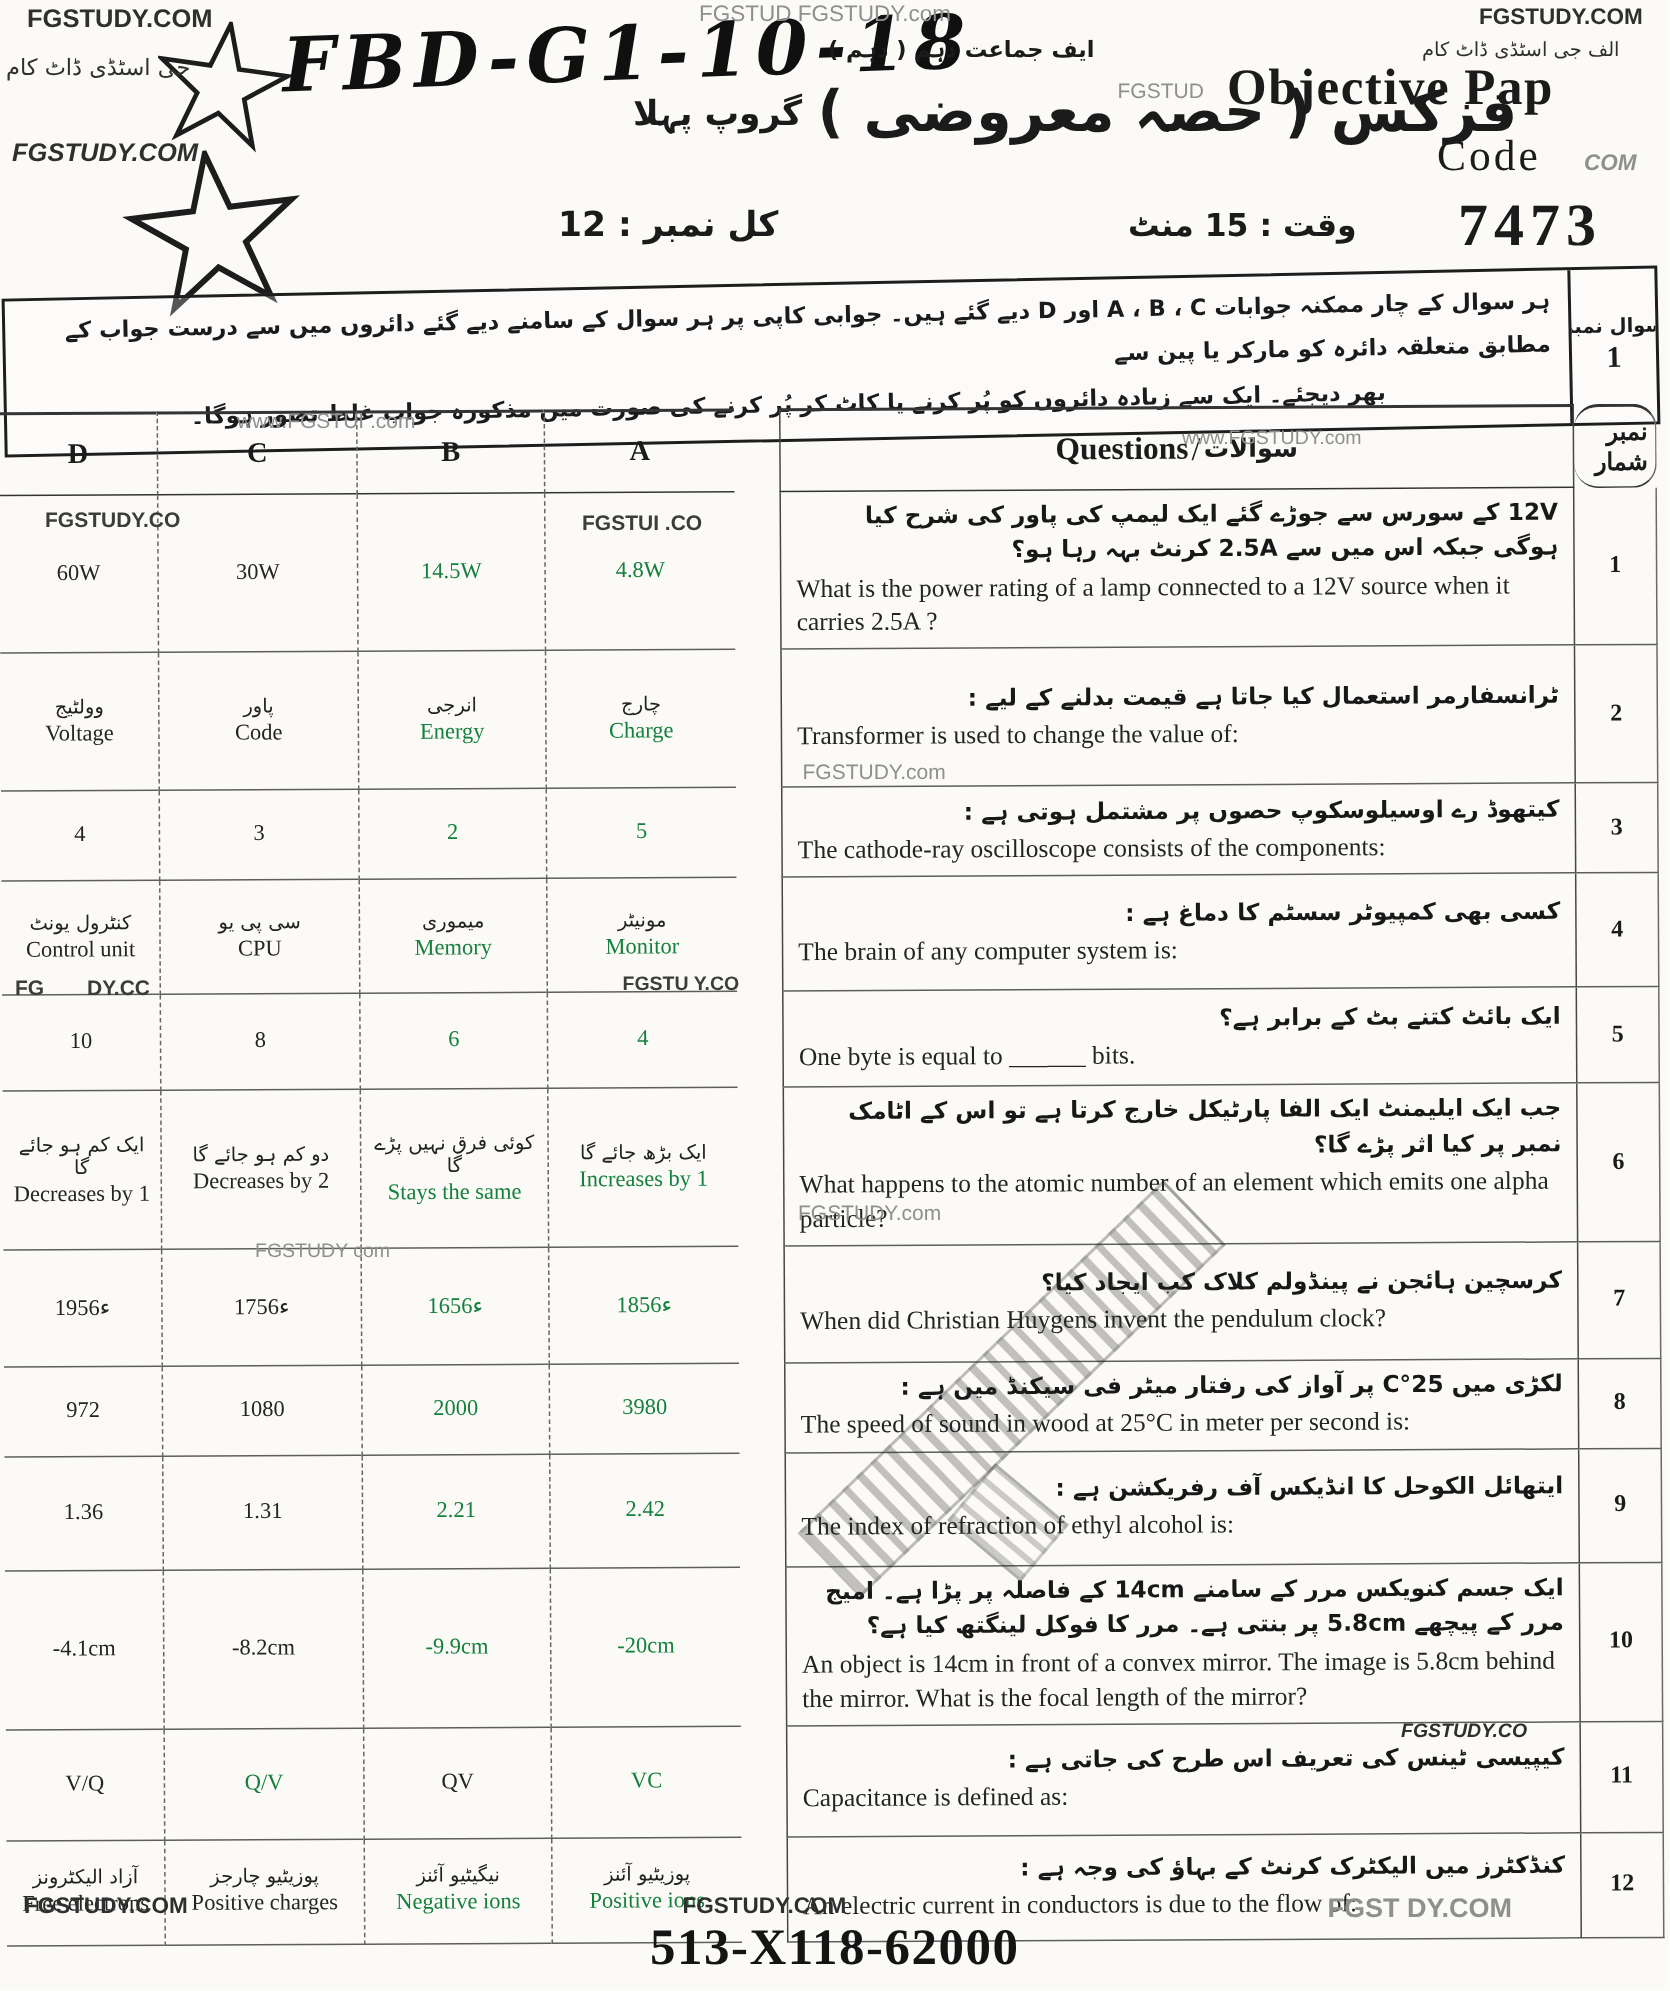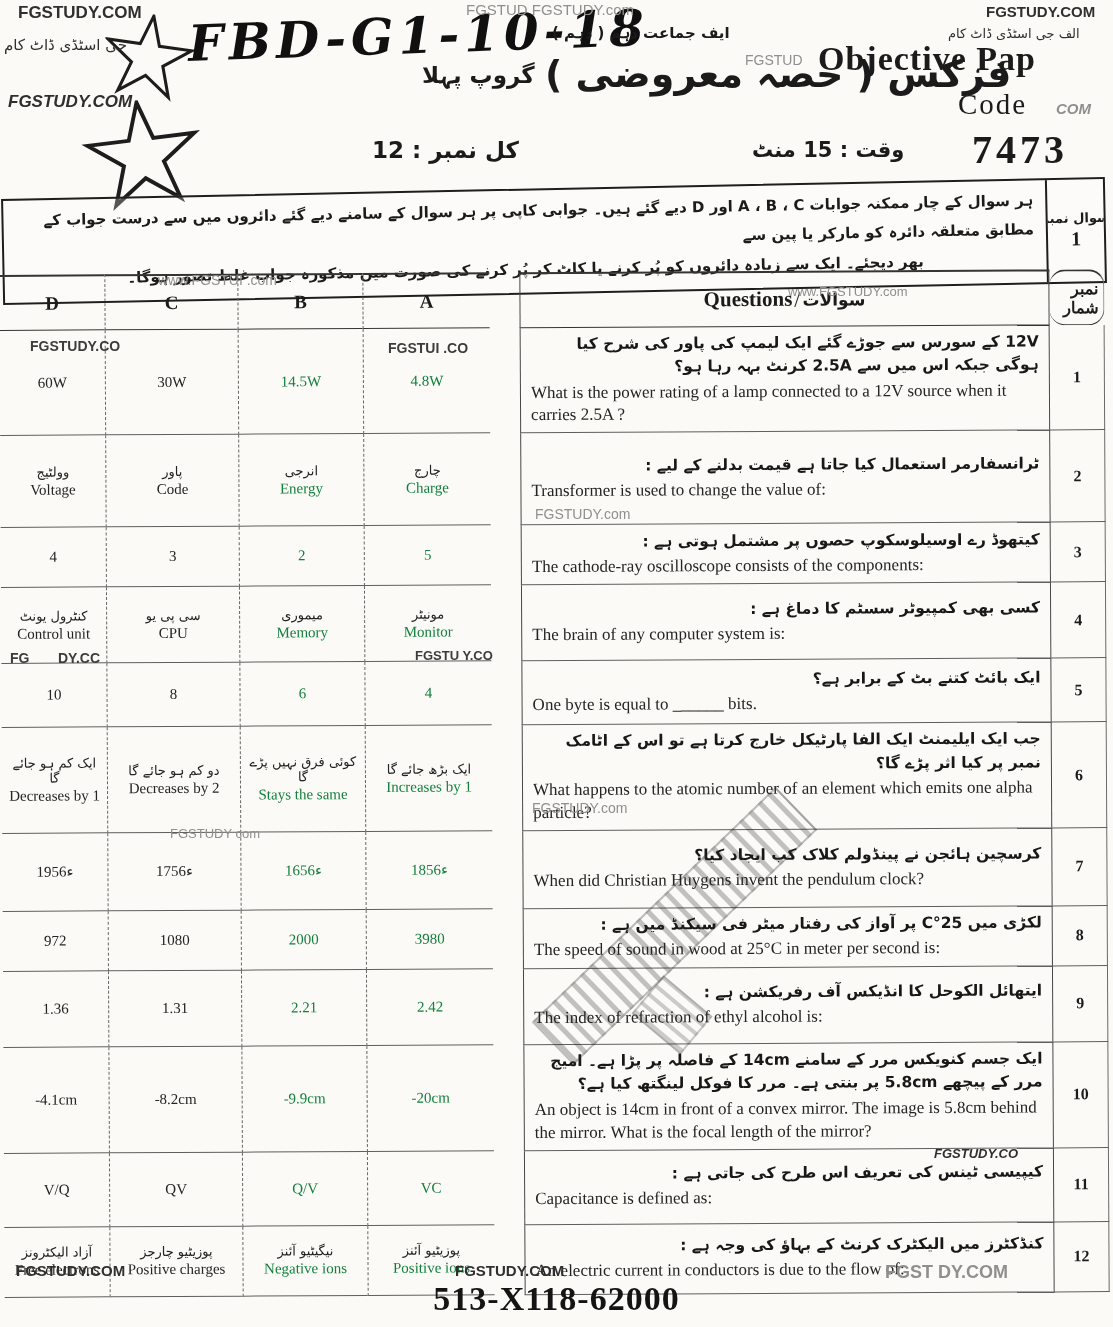--- a/index.html
+++ b/index.html
@@ -335,25 +335,25 @@
           <div class="cell qc">
             <div class="q-ur ur">ایک جسم کنویکس مرر کے سامنے 14cm کے فاصلہ پر پڑا ہے۔ امیج مرر کے پیچھے 5.8cm پر بنتی ہے۔ مرر کا فوکل لینگتھ کیا ہے؟</div>
             <div class="q-en">An object is 14cm in front of a convex mirror.  The image is 5.8cm behind the mirror. What is the focal length of the mirror?</div>
           </div>
           <div class="cell nc">10</div>
         </div>
         <div class="trow" style="min-height: 74px;">
           <div class="cell ans d">
             <div class="opt-en">V/Q</div>
           </div>
+          <div class="cell ans b">
+            <div class="opt-en">Q/V</div>
+          </div>
           <div class="cell ans c">
             <div class="opt-en">QV</div>
-          </div>
-          <div class="cell ans b">
-            <div class="opt-en">Q/V</div>
           </div>
           <div class="cell ans a">
             <div class="opt-en">VC</div>
           </div>
           <div class="sp"></div>
           <div class="cell qc">
             <div class="q-ur ur">کیپیسی ٹینس کی تعریف اس طرح کی جاتی ہے :</div>
             <div class="q-en">Capacitance is defined as:</div>
           </div>
           <div class="cell nc">11</div>

